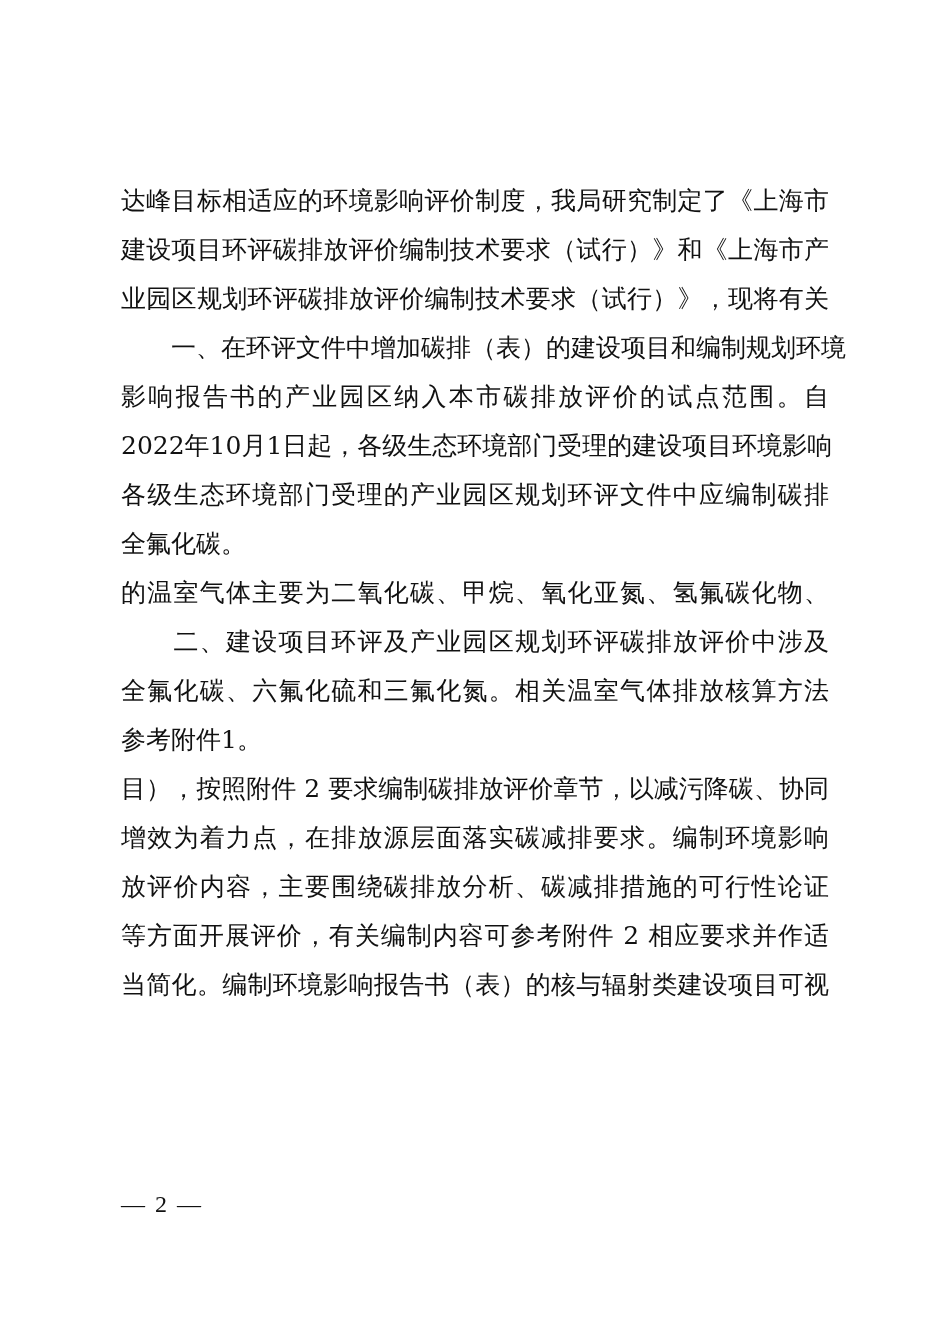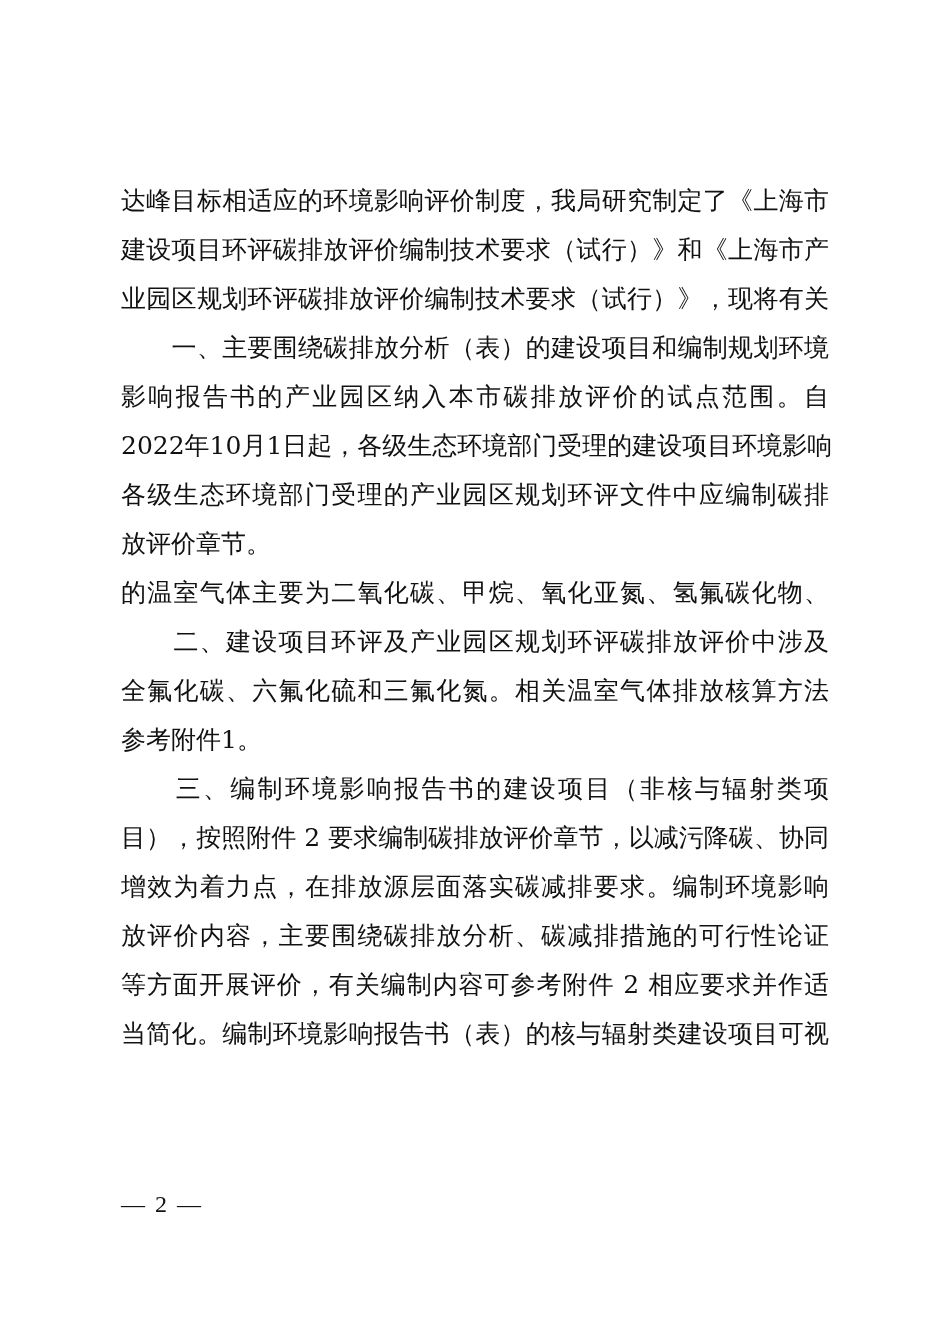--- a/index.html
+++ b/index.html
@@ -16,32 +16,31 @@
 </head>
 <body>
 
 <div class="page">
   <div class="body-text">
 
     <span class="line">达峰目标相适应的环境影响评价制度，我局研究制定了《上海市</span>
     <span class="line">建设项目环评碳排放评价编制技术要求（试行）》和《上海市产</span>
     <span class="line">业园区规划环评碳排放评价编制技术要求（试行）》，现将有关</span>
 
-    <span class="line">　　一、主要围绕碳排放分析（表）的建设项目和编制规划环境</span>
+    <span class="line">　　一、在环评文件中增加碳排（表）的建设项目和编制规划环境</span>
     <span class="line">影响报告书的产业园区纳入本市碳排放评价的试点范围。自</span>
     <span class="line">2022年10月1日起，各级生态环境部门受理的建设项目环境影响</span>
     <span class="line">各级生态环境部门受理的产业园区规划环评文件中应编制碳排</span>
-    <span class="line last">放评价章节。</span>
+    <span class="line last">全氟化碳。</span>
 
     <span class="line">的温室气体主要为二氧化碳、甲烷、氧化亚氮、氢氟碳化物、</span>
     <span class="line">　　二、建设项目环评及产业园区规划环评碳排放评价中涉及</span>
     <span class="line">全氟化碳、六氟化硫和三氟化氮。相关温室气体排放核算方法</span>
     <span class="line last">参考附件1。</span>
 
-    <span class="line">　　三、编制环境影响报告书的建设项目（非核与辐射类项</span>
     <span class="line">目），按照附件 2 要求编制碳排放评价章节，以减污降碳、协同</span>
     <span class="line">增效为着力点，在排放源层面落实碳减排要求。编制环境影响</span>
     <span class="line">放评价内容，主要围绕碳排放分析、碳减排措施的可行性论证</span>
     <span class="line">等方面开展评价，有关编制内容可参考附件 2 相应要求并作适</span>
     <span class="line">当简化。编制环境影响报告书（表）的核与辐射类建设项目可视</span>
   </div>
 
   <div class="page-number">— 2 —</div>
 </div>
 

